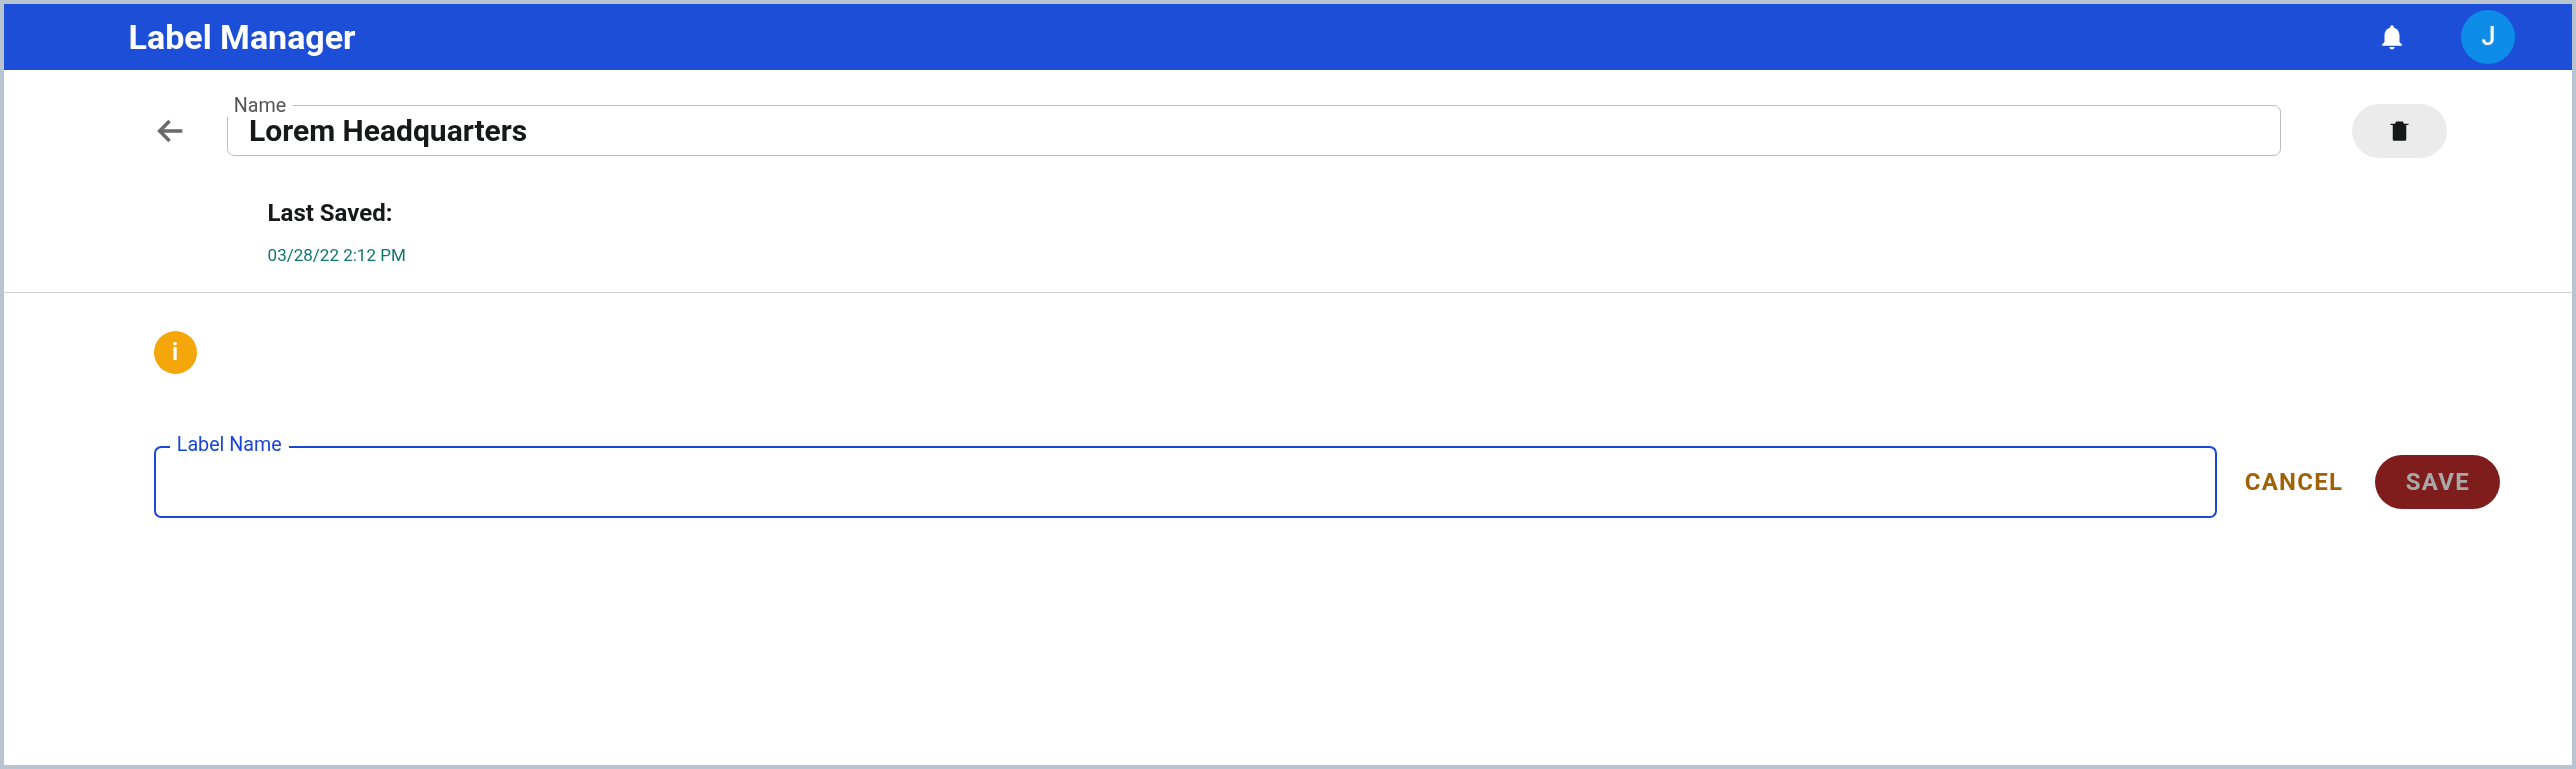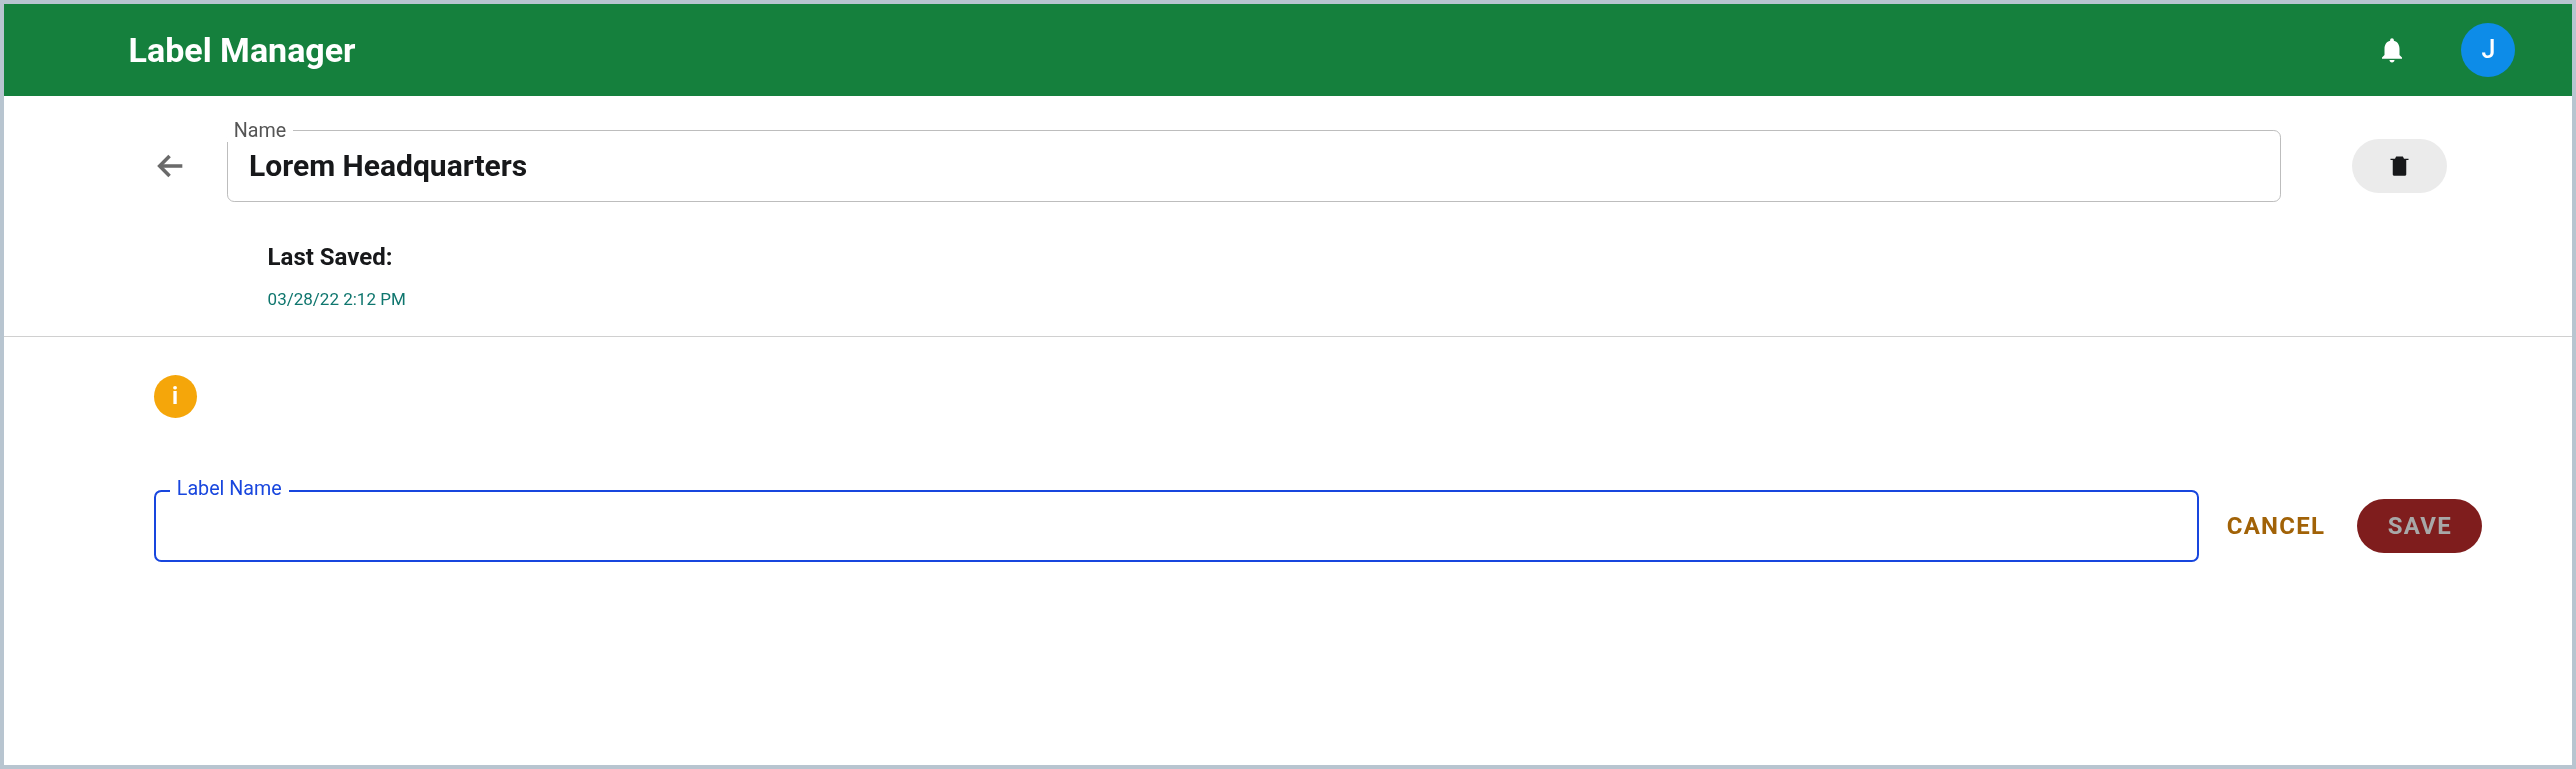--- a/index.html
+++ b/index.html
@@ -17,22 +17,22 @@
     }
 
     .app-container {
       background: #fff;
       width: 100%;
       height: 100%;
       overflow: hidden;
     }
 
     .header {
-      background: #15803d;
-      height: 92px;
+      background: #1d4ed8;
+      height: 66px;
       display: flex;
       align-items: center;
       justify-content: space-between;
       padding: 0 57px 0 125px;
     }
 
     .header-title {
       color: #fff;
       font-size: 34px;
       font-weight: 700;
@@ -107,21 +107,21 @@
       top: -10.7px;
       left: 0;
       background: #fff;
       padding: 0 7.2px;
       font-size: 19.7px;
       color: #555;
     }
 
     .name-input {
       width: 100%;
-      height: 72px;
+      height: 51px;
       border: 0.9px solid #bdbdbd;
       border-radius: 7.2px;
       padding: 0 21.5px;
       font-size: 30px;
       font-weight: 700;
       color: #17181a;
       outline: none;
       font-family: inherit;
     }
 
@@ -182,21 +182,21 @@
       font-weight: 700;
       font-style: normal;
     }
 
     .warning-text {
       font-size: 24px;
       color: #17181a;
     }
 
     .label-edit-section {
-      padding: 54px 90px 18px 150px;
+      padding: 54px 72px 18px 150px;
       display: flex;
       align-items: center;
       gap: 28px;
     }
 
     .label-input-wrapper {
       position: relative;
       flex: 1;
     }
 

